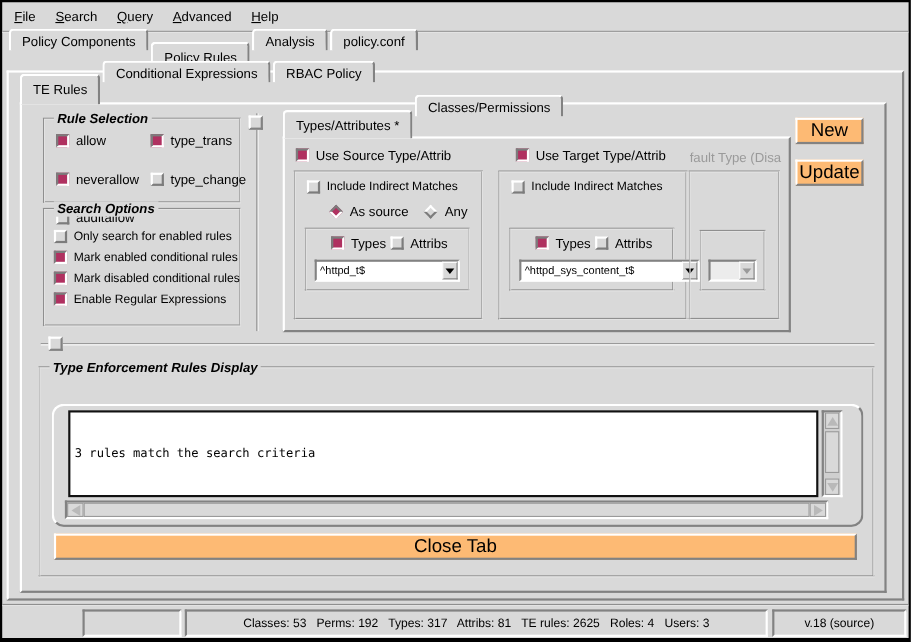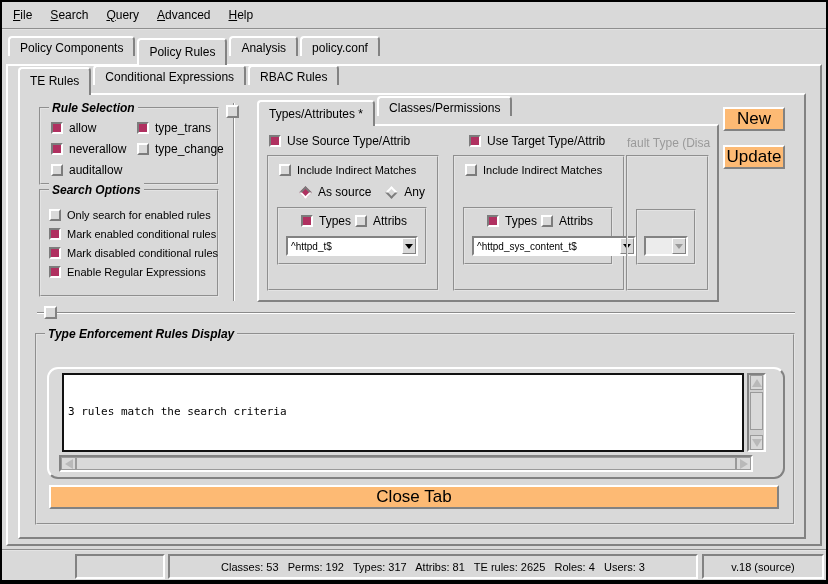--- a/index.html
+++ b/index.html
@@ -13,21 +13,21 @@
   
   .menubar { position:absolute; left:0; top:0; width:100%; height:28px;
     border-bottom:2px groove #e3e3e3; display:flex; align-items:center; padding-left:2px; }
   .mitem { padding:0 9px; height:20px; line-height:20px; cursor:default; }
   .mu { text-decoration:underline; }
 
   
   .tabrow { position:absolute; display:flex; align-items:flex-end; z-index:3; }
   .tab { background:#d9d9d9; border-top:2px solid #fff; border-left:2px solid #fff;
     border-right:2px solid #828282; border-radius:4px 4px 0 0; padding:0 10px;
-    height:20px; line-height:20px; margin-right:2px; margin-bottom:10px; white-space:nowrap; }
+    height:20px; line-height:20px; margin-right:2px; margin-bottom:20px; white-space:nowrap; }
   .tab.active { height:100%; line-height:24px; margin-bottom:0; }
 
   .page { position:absolute; background:#d9d9d9; border:2px solid;
     border-color:#ffffff #828282 #828282 #ffffff; z-index:1; }
 
   
   .lframe { position:absolute; border:2px groove #e3e3e3; }
   .ltitle { position:absolute; top:-8px; left:8px; background:#d9d9d9; padding:0 3px;
     font-weight:bold; font-style:italic; font-size:12px; line-height:14px; white-space:nowrap; }
 
@@ -110,27 +110,27 @@
     <span class="tab">Policy Components</span>
     <span class="tab active">Policy Rules</span>
     <span class="tab">Analysis</span>
     <span class="tab">policy.conf</span>
   </div>
   <div class="page" style="left:4px; top:62px; width:816px; height:482px;"></div>
 
   <div class="tabrow" style="left:16px; top:65px; height:28px;">
     <span class="tab active">TE Rules</span>
     <span class="tab">Conditional Expressions</span>
-    <span class="tab">RBAC Rules</span>
+    <span class="tab">RBAC Policy</span>
   </div>
   <div class="page" style="left:16px; top:91px; width:788px; height:446px; z-index:2;">
 
     <div class="lframe" style="left:19px; top:12px; width:180px; height:78px;">
       <span class="ltitle">Rule Selection</span>
-      <div style="position:absolute; left:10px; top:12px; display:grid; grid-template-columns:86px auto; row-gap:7px;">
+      <div style="position:absolute; left:10px; top:12px; display:grid; grid-template-columns:86px auto; row-gap:21px;">
         <span class="cbrow">
             <span class="cb on"></span>
             <span>allow</span>
           </span>
         <span class="cbrow">
             <span class="cb on"></span>
             <span>type_trans</span>
           </span>
         <span class="cbrow">
             <span class="cb on"></span>

